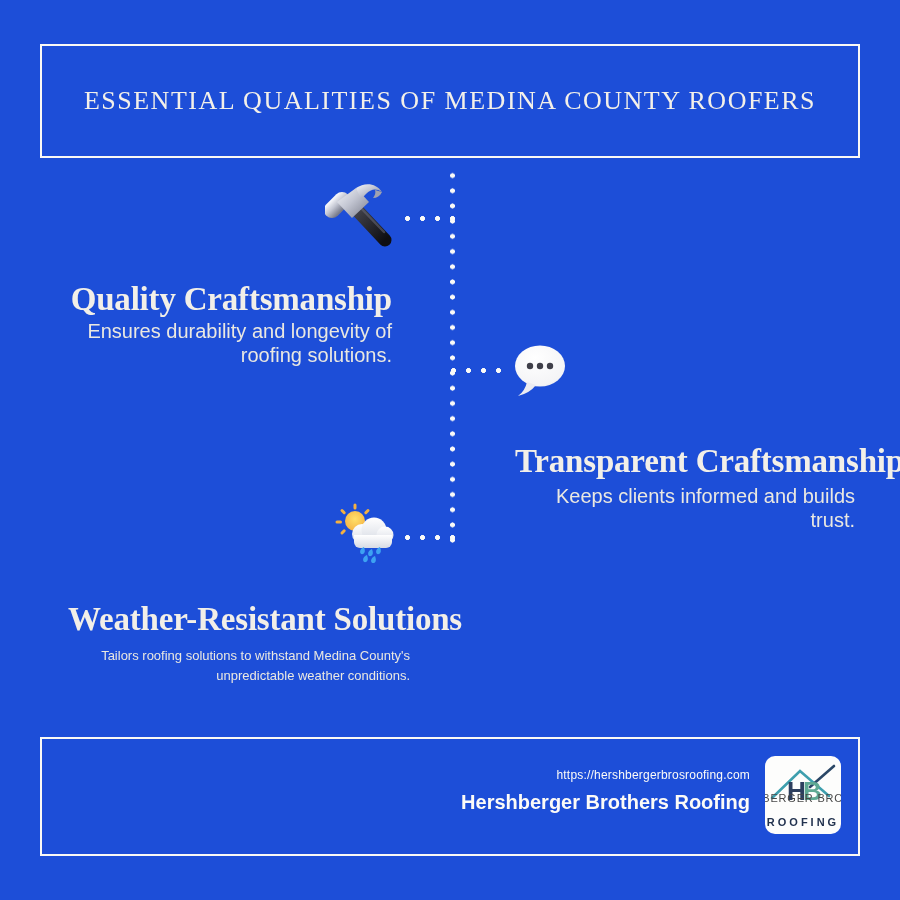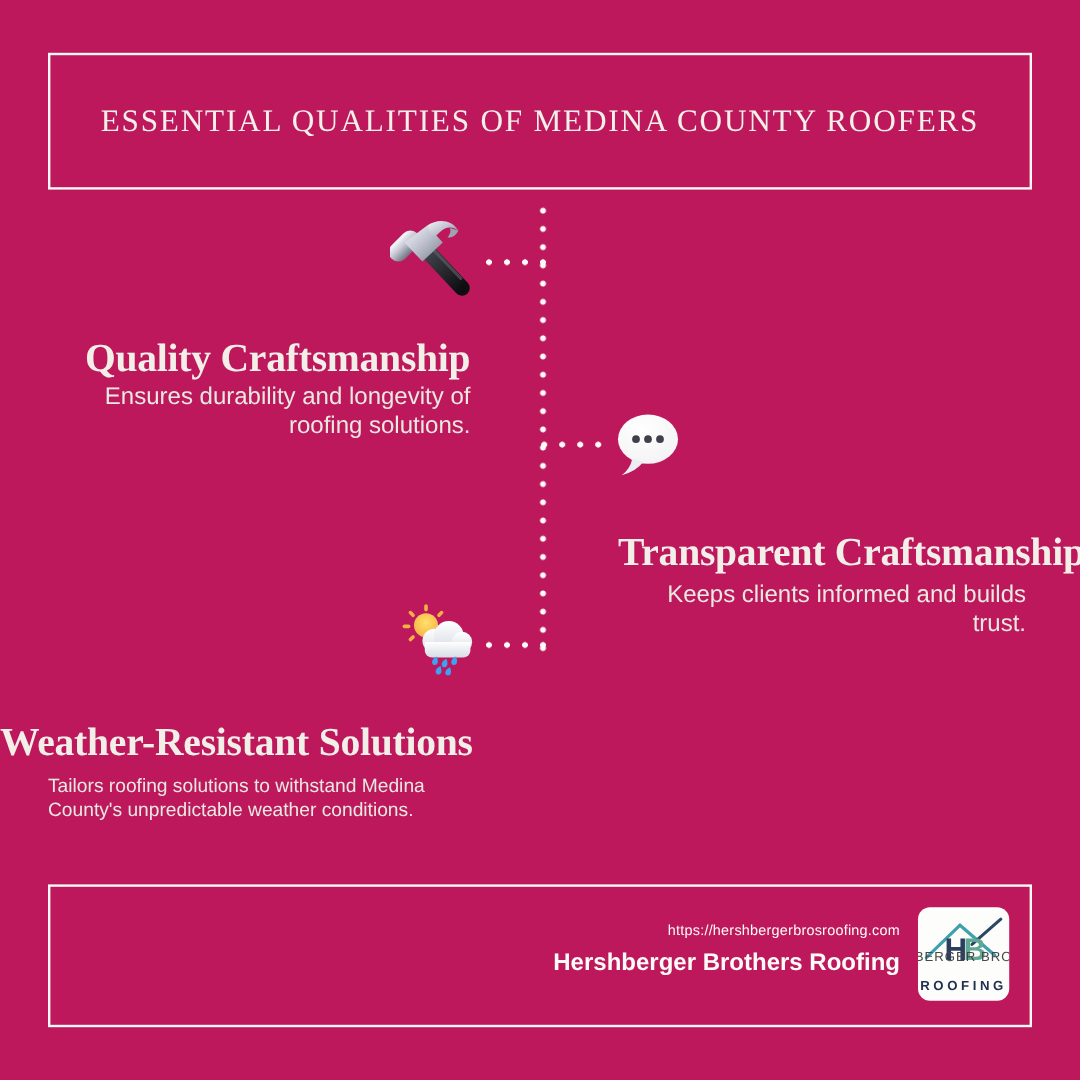--- a/index.html
+++ b/index.html
@@ -1,18 +1,18 @@
 <!DOCTYPE html>
 <html><head>
 <meta charset="utf-8">
 <style>
   html,body{margin:0;padding:0;background:#13131c;}
   .canvas{
     position:relative;width:900px;height:900px;margin:0 auto;
-    background:#be185d;overflow:hidden;
+    background:#1d4ed8;overflow:hidden;
     font-family:"Liberation Sans","DejaVu Sans",sans-serif;
   }
   
   .frame{position:absolute;border:2px solid #faf9f5;box-sizing:border-box;}
   .header-box{left:40px;top:44px;width:820px;height:114px;display:flex;align-items:center;justify-content:center;}
   .footer-box{left:40px;top:737px;width:820px;height:119px;}
   .page-title{
     font-family:"Liberation Serif","DejaVu Serif",serif;
     font-size:26px;font-weight:500;letter-spacing:1.5px;color:#f3f0e9;margin:0;
     white-space:nowrap;
@@ -39,22 +39,22 @@
   
   .item-heading{
     position:absolute;font-family:"Liberation Serif","DejaVu Serif",serif;
     font-size:33px;font-weight:700;color:#f2efe8;white-space:nowrap;letter-spacing:-0.2px;
   }
   .item-desc{position:absolute;color:#eae8e1;font-size:20px;line-height:24px;}
   .h1a{right:508px;top:281px;}
   .d1{right:508px;top:319px;width:350px;text-align:right;}
   .h2a{left:515px;top:443px;}
   .d2{left:515px;top:484px;width:340px;text-align:right;}
-  .h3a{left:0;top:601px;width:450px;text-align:left;}
-  .d3{left:40px;top:646px;width:370px;text-align:left;font-size:16px;line-height:20px;}
+  .h3a{left:12px;top:601px;width:450px;text-align:right;}
+  .d3{left:40px;top:646px;width:370px;text-align:right;font-size:13px;line-height:20px;}
   
   .footer-text{position:absolute;right:150px;top:768px;text-align:right;}
   .footer-url{font-size:12px;color:#fcfbf7;letter-spacing:0.2px;white-space:nowrap;}
   .footer-name{font-size:20px;font-weight:700;color:#fcfbf7;margin-top:9px;white-space:nowrap;}
   .logo-box{
     position:absolute;left:765px;top:756px;width:76px;height:78px;
     background:#fdfdfc;border-radius:10px;overflow:hidden;
   }
   .logo-roof{position:absolute;left:0;top:2px;width:76px;height:48px;}
   .logo-line1{

